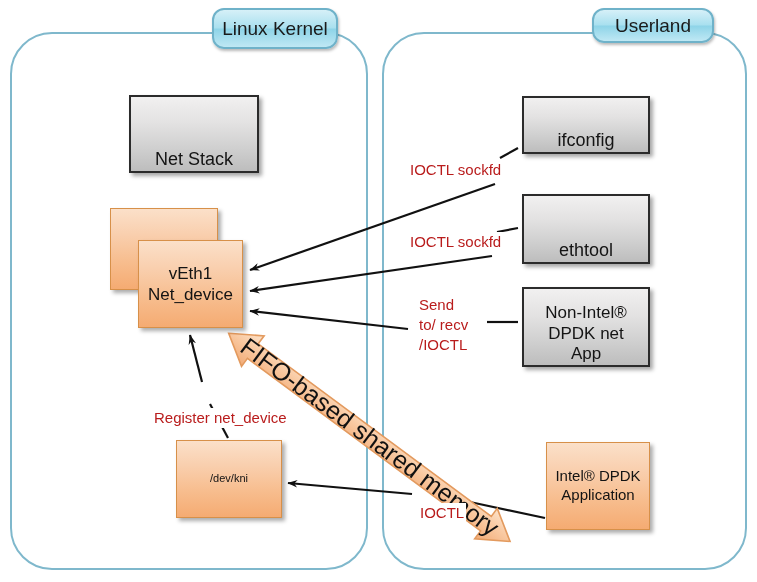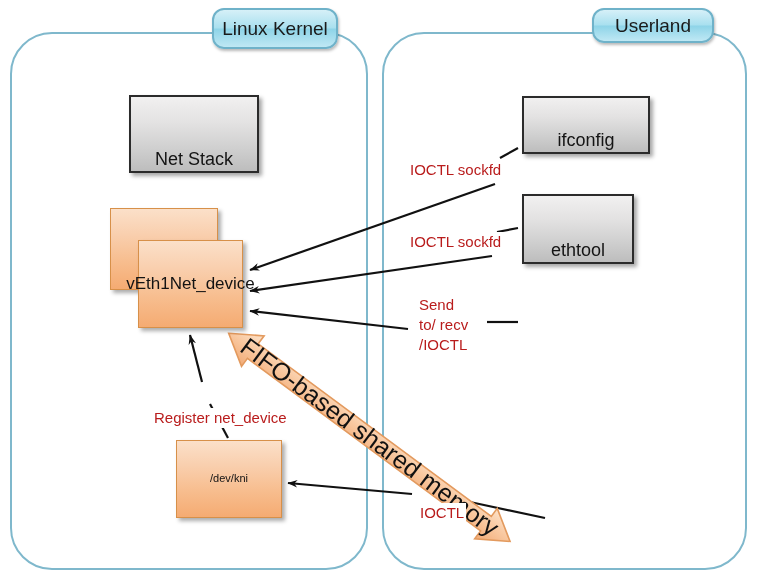--- a/index.html
+++ b/index.html
@@ -57,32 +57,33 @@
     display: flex;
     flex-direction: column;
     align-items: center;
     justify-content: flex-end;
     line-height: 1.22;
     box-shadow: 3px 3px 4px rgba(0,0,0,0.35);
     text-align: center;
   }
   #box-netstack { left: 129px; top: 95px;  width: 130px; height: 78px; }
   #box-ifconfig { left: 522px; top: 96px;  width: 128px; height: 58px; }
-  #box-ethtool  { left: 522px; top: 194px; width: 112px; height: 70px; }
+  #box-ethtool  { left: 522px; top: 194px; width: 128px; height: 70px; }
   #box-nonintel { left: 522px; top: 287px; width: 128px; height: 80px; font-size: 17px; }
 
   
   .obox {
     position: absolute;
     box-sizing: border-box;
     border: 1.5px solid #d79049;
     background: linear-gradient(180deg, #fbe0c9 0%, #f9cfae 32%, #f7bd8e 66%, #f5ab72 100%);
     color: #131313;
     font-size: 18px;
     display: flex;
+    flex-direction: column;
     align-items: center;
     justify-content: center;
     line-height: 1.25;
     box-shadow: 3px 3px 4px rgba(0,0,0,0.33);
     text-align: center;
   }
   #box-veth0   { left: 110px; top: 208px; width: 108px; height: 82px; font-size: 20px; z-index: 3; }
   #box-veth1   { left: 138px; top: 240px; width: 105px; height: 88px; z-index: 5; font-size: 17px; }
   #box-devkni  { left: 176px; top: 440px; width: 106px; height: 78px; z-index: 3; font-size: 11px; }
   #box-inteldpdk { left: 546px; top: 442px; width: 104px; height: 88px; z-index: 3; font-size: 15px; }
@@ -177,30 +178,39 @@
 
   <div class="gbox" id="box-netstack">
     <span>Net Stack</span>
   </div>
   <div class="gbox" id="box-ifconfig">
     <span>ifconfig</span>
   </div>
   <div class="gbox" id="box-ethtool">
     <span>ethtool</span>
   </div>
+  <div class="gbox" id="box-nonintel">
+    <span>Non-Intel®</span>
+    <span>DPDK net</span>
+    <span>App</span>
+  </div>
 
   <div class="obox" id="box-veth0">
     <span>vEth0</span>
   </div>
   <div class="obox" id="box-veth1">
     <span>vEth1</span>
     <span>Net_device</span>
   </div>
   <div class="obox" id="box-devkni">
     <span>/dev/kni</span>
+  </div>
+  <div class="obox" id="box-inteldpdk">
+    <span>Intel® DPDK</span>
+    <span>Application</span>
   </div>
 
   <svg class="layer" id="fifo-layer">
     <g transform="translate(240,318) rotate(36.5)">
       <polygon class="fifo-body" points="0,19 30,0 30,10 320,10 320,0 350,19 320,38 320,28 30,28 30,38"></polygon>
       <text class="fifo-text" x="175" y="27" text-anchor="middle">FIFO-based shared memory</text>
     </g>
   </svg>
 
   <div class="elabel" id="lbl-ioctl1">IOCTL sockfd</div>

